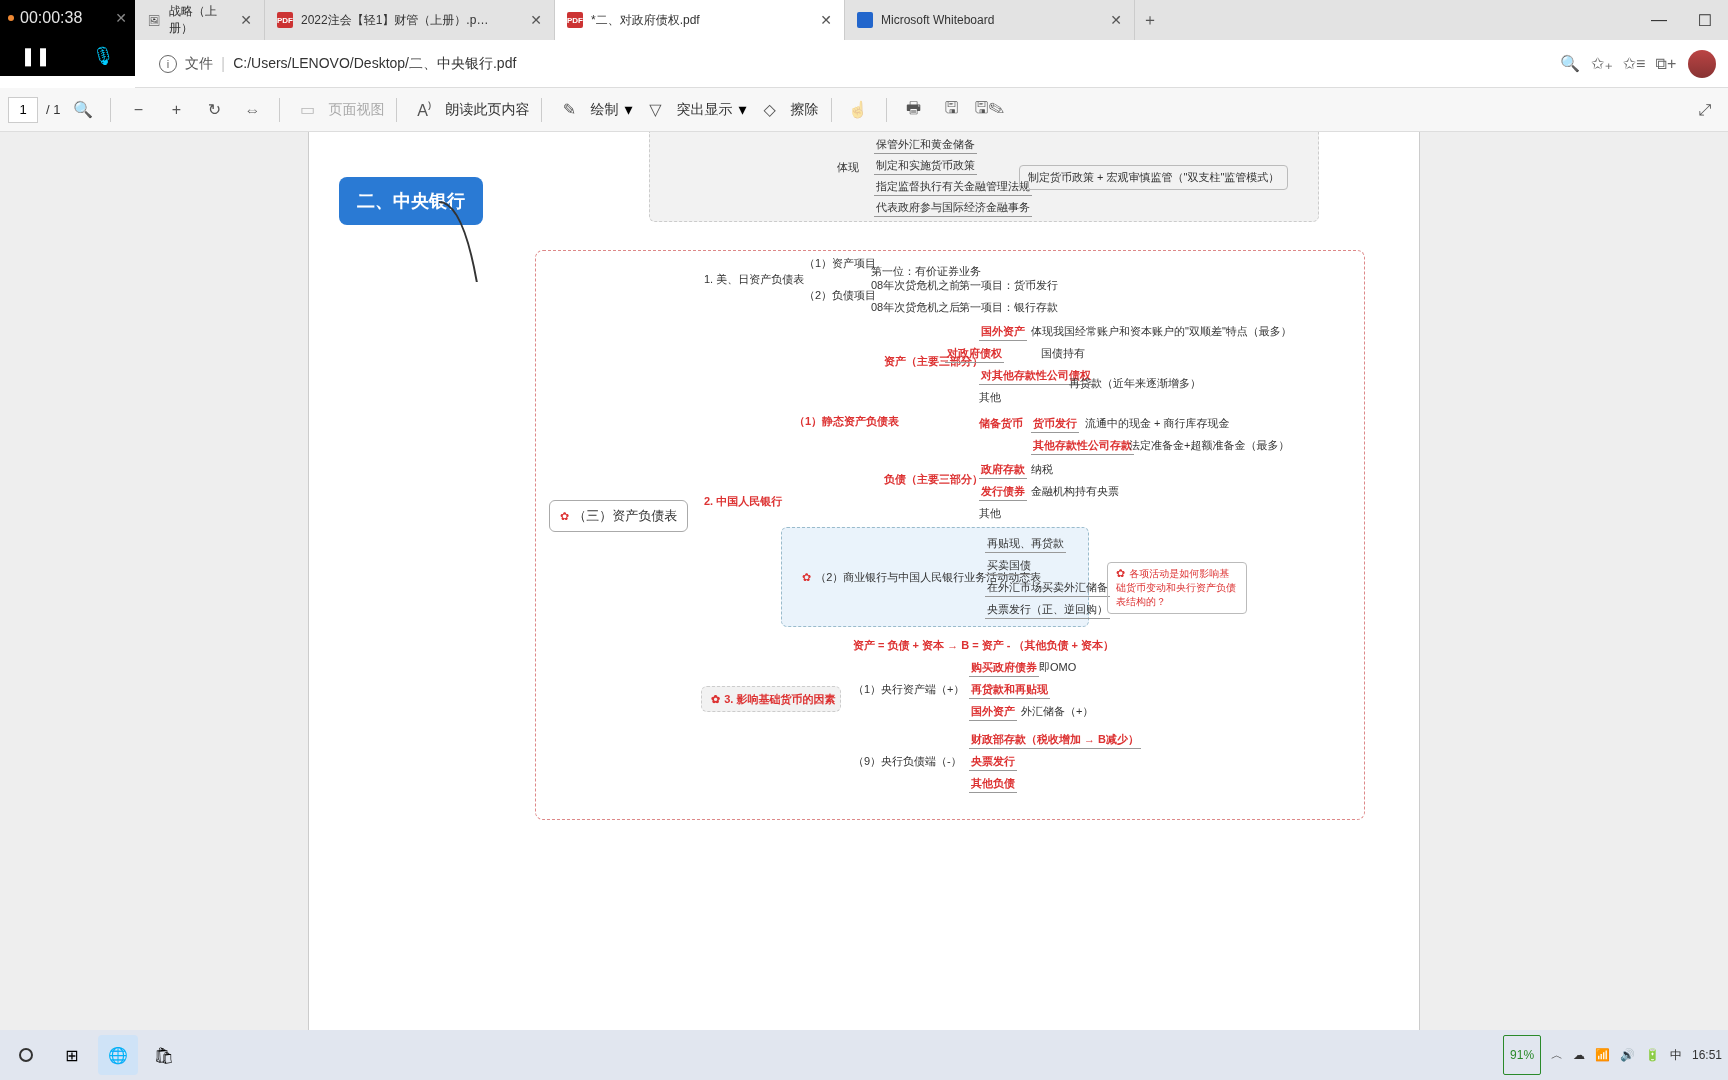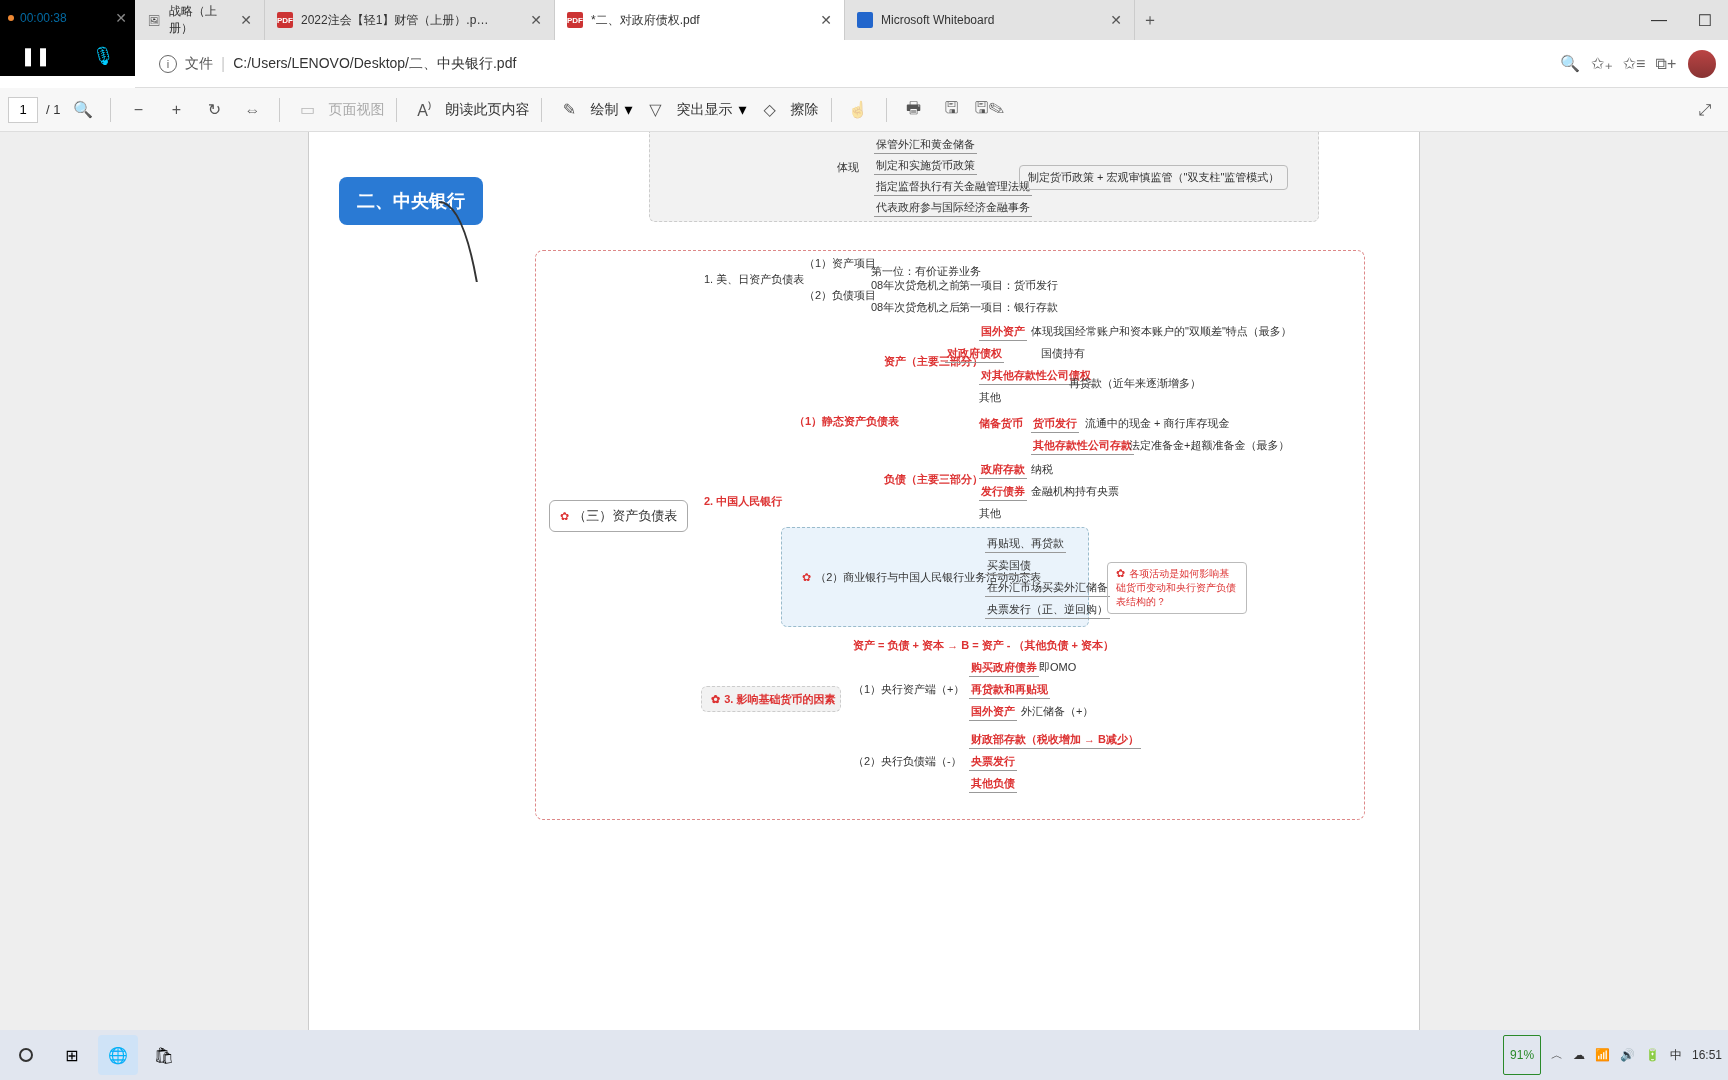--- a/index.html
+++ b/index.html
@@ -1,21 +1,21 @@
 <!DOCTYPE html>
 <html><head>
 <meta charset="utf-8">
 <style>
 *{box-sizing:border-box;margin:0;padding:0;font-family:"Microsoft YaHei",Arial,sans-serif}
 html,body{width:1728px;height:1080px;overflow:hidden;background:#fff}
 
 .rec{position:absolute;top:0;left:0;width:135px;height:76px;background:#000;display:flex;flex-direction:column;color:#fff;z-index:100}
 .rec-top{display:flex;align-items:center;height:36px;padding:0 8px;gap:6px}
 .rec-dot{width:6px;height:6px;background:#e83;border-radius:50%}
-.rec-time{font-size:12px;color:#0369a1}
+.rec-time{font-size:16px;color:#e5e5e5}
 .rec-x{margin-left:auto;color:#888;font-size:14px}
 .rec-btns{display:flex;height:40px;align-items:center;justify-content:space-around}
 .pause{color:#fff;font-size:18px}
 .mic{color:#0cf;font-size:18px}
 
 .tabs{position:absolute;top:0;left:135px;right:0;height:40px;background:#e3e3e3;display:flex;align-items:center}
 .tab{display:flex;align-items:center;height:40px;padding:0 12px;gap:8px;font-size:12px;color:#333;border-right:1px solid #ccc;position:relative;width:290px}
 .tab.active{background:#fff}
 .tab .favicon{width:16px;height:16px;display:flex;align-items:center;justify-content:center;font-size:10px}
 .tab .close-x{margin-left:auto;color:#555;font-size:14px}
@@ -227,21 +227,21 @@
 
       <div class="grey-area" style="position:absolute;left:392px;top:554px;width:140px;height:26px"></div>
       <div class="node red-star red-txt" style="left:402px;top:560px;font-weight:bold">3. 影响基础货币的因素</div>
       <div class="node red-txt" style="left:544px;top:506px">资产 = 负债 + 资本 → B = 资产 - （其他负债 + 资本）</div>
       <div class="node" style="left:544px;top:550px">（1）央行资产端（+）</div>
       <div class="node red-txt line-u" style="left:660px;top:528px">购买政府债券</div>
       <div class="node" style="left:730px;top:528px">即OMO</div>
       <div class="node red-txt line-u" style="left:660px;top:550px">再贷款和再贴现</div>
       <div class="node red-txt line-u" style="left:660px;top:572px">国外资产</div>
       <div class="node" style="left:712px;top:572px">外汇储备（+）</div>
-      <div class="node" style="left:544px;top:622px">（2）央行负债端（-）</div>
+      <div class="node" style="left:544px;top:622px">（9）央行负债端（-）</div>
       <div class="node red-txt line-u" style="left:660px;top:600px">财政部存款（税收增加 → B减少）</div>
       <div class="node red-txt line-u" style="left:660px;top:622px">央票发行</div>
       <div class="node red-txt line-u" style="left:660px;top:644px">其他负债</div>
 
       <svg class="wires">
         <path d="M130 70 Q160 70 175 200 T240 380" stroke="#333" fill="none" stroke-width="2"></path>
         <path d="M200 690 Q180 500 175 400" stroke="#333" fill="none" stroke-width="2"></path>
         <path d="M370 380 Q385 260 395 148" stroke="#999" fill="none"></path>
         <path d="M370 380 Q385 380 395 368" stroke="#999" fill="none"></path>
         <path d="M370 384 Q400 500 400 566" stroke="#999" fill="none"></path>

